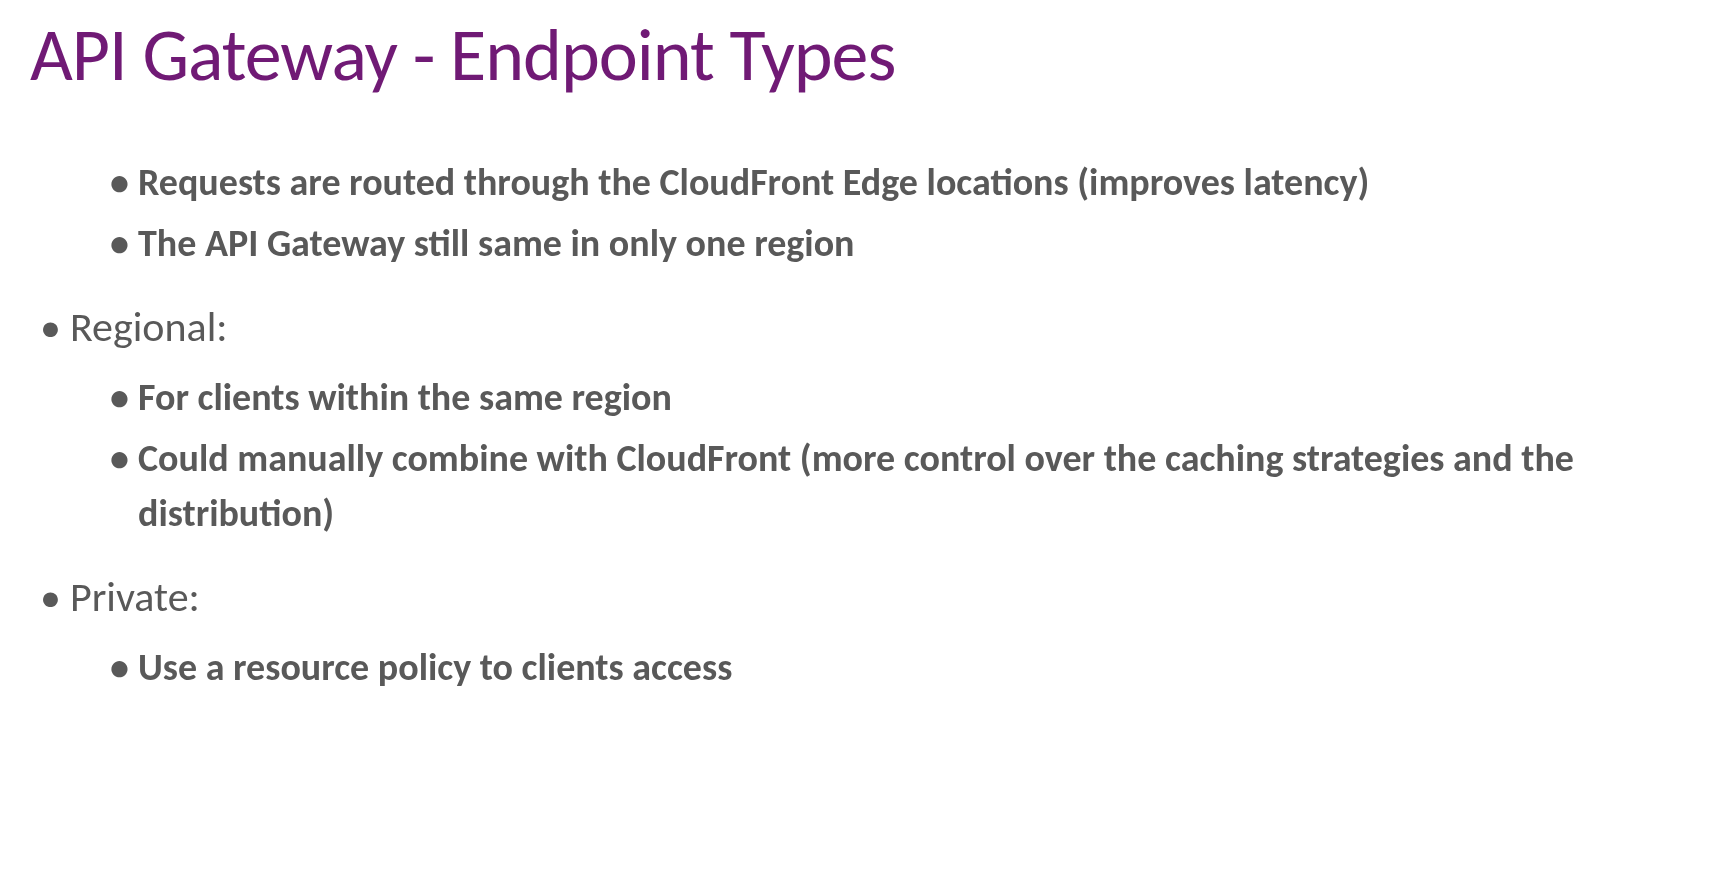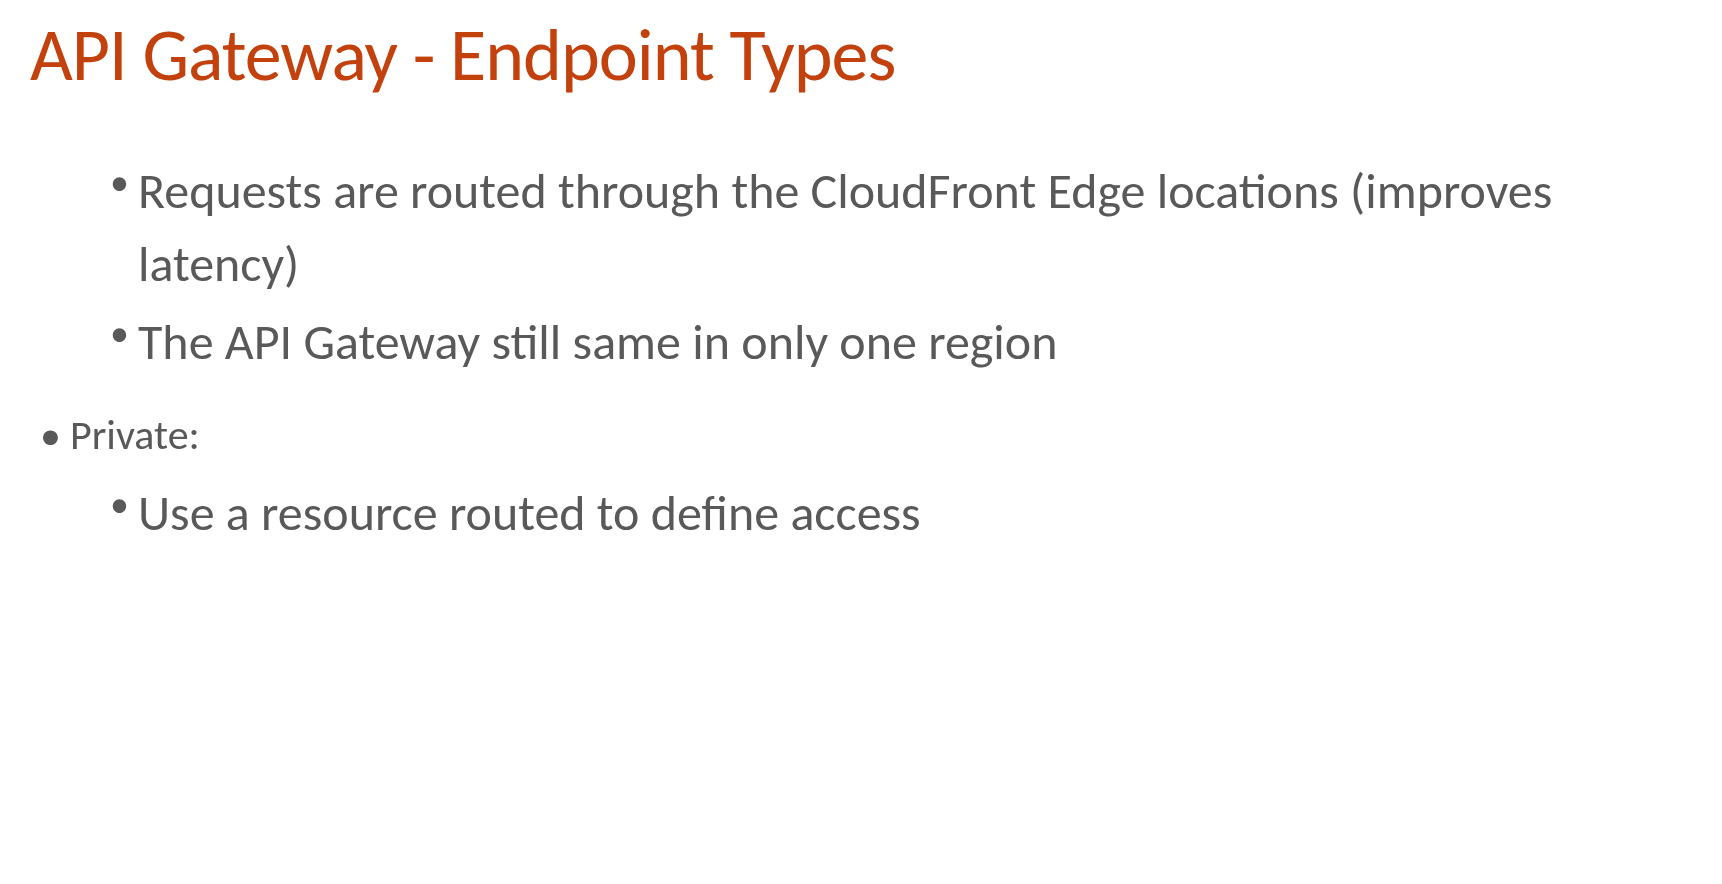--- a/index.html
+++ b/index.html
@@ -11,21 +11,21 @@
       font-family: "Gill Sans", "Gill Sans MT", Calibri, "Trebuchet MS", sans-serif;
       background: #ffffff;
       color: #595959;
       padding: 10px 30px;
       width: 1722px;
       font-weight: 300;
     }
     .slide-title {
       font-size: 74px;
       font-weight: 300;
-      color: #c2410c;
+      color: #701a75;
       margin-bottom: 55px;
       letter-spacing: -1px;
     }
     .bullet-list {
       list-style: none;
     }
     .bullet-item-l1 {
       position: relative;
       padding-left: 40px;
       font-size: 42px;
@@ -37,25 +37,26 @@
       content: "•";
       position: absolute;
       left: 10px;
       top: 0;
       font-size: 42px;
       color: #595959;
     }
     .bullet-item-l2 {
       position: relative;
       padding-left: 108px;
-      font-size: 50px;
+      font-size: 38px;
       line-height: 1.45;
       margin-bottom: 6px;
       color: #595959;
       padding-right: 30px;
+      font-weight: bold;
     }
     .bullet-item-l2::before {
       content: "•";
       position: absolute;
       left: 80px;
       top: 0;
       font-size: 38px;
       color: #595959;
     }
     .section-block {
@@ -70,21 +71,28 @@
 
 <h1 class="slide-title">API Gateway - Endpoint Types</h1>
 
 <ul class="bullet-list">
 
   <li class="section-block">
     <div class="bullet-item-l2">Requests are routed through the CloudFront Edge locations (improves latency)</div>
     <div class="bullet-item-l2">The API Gateway still same in only one region</div>
   </li>
 
+  <li class="section-block">
+    <div class="bullet-item-l1">
+      <span class="bold-lead">Regional:</span><span></span>
+    </div>
+    <div class="bullet-item-l2">For clients within the same region</div>
+    <div class="bullet-item-l2">Could manually combine with CloudFront (more control over the caching strategies and the distribution)</div>
+  </li>
 
   <li class="section-block">
     <div class="bullet-item-l1">
       <span class="bold-lead">Private:</span><span></span>
     </div>
-    <div class="bullet-item-l2">Use a resource routed to define access</div>
+    <div class="bullet-item-l2">Use a resource policy to clients access</div>
   </li>
 
 </ul>
 
 </body></html>

